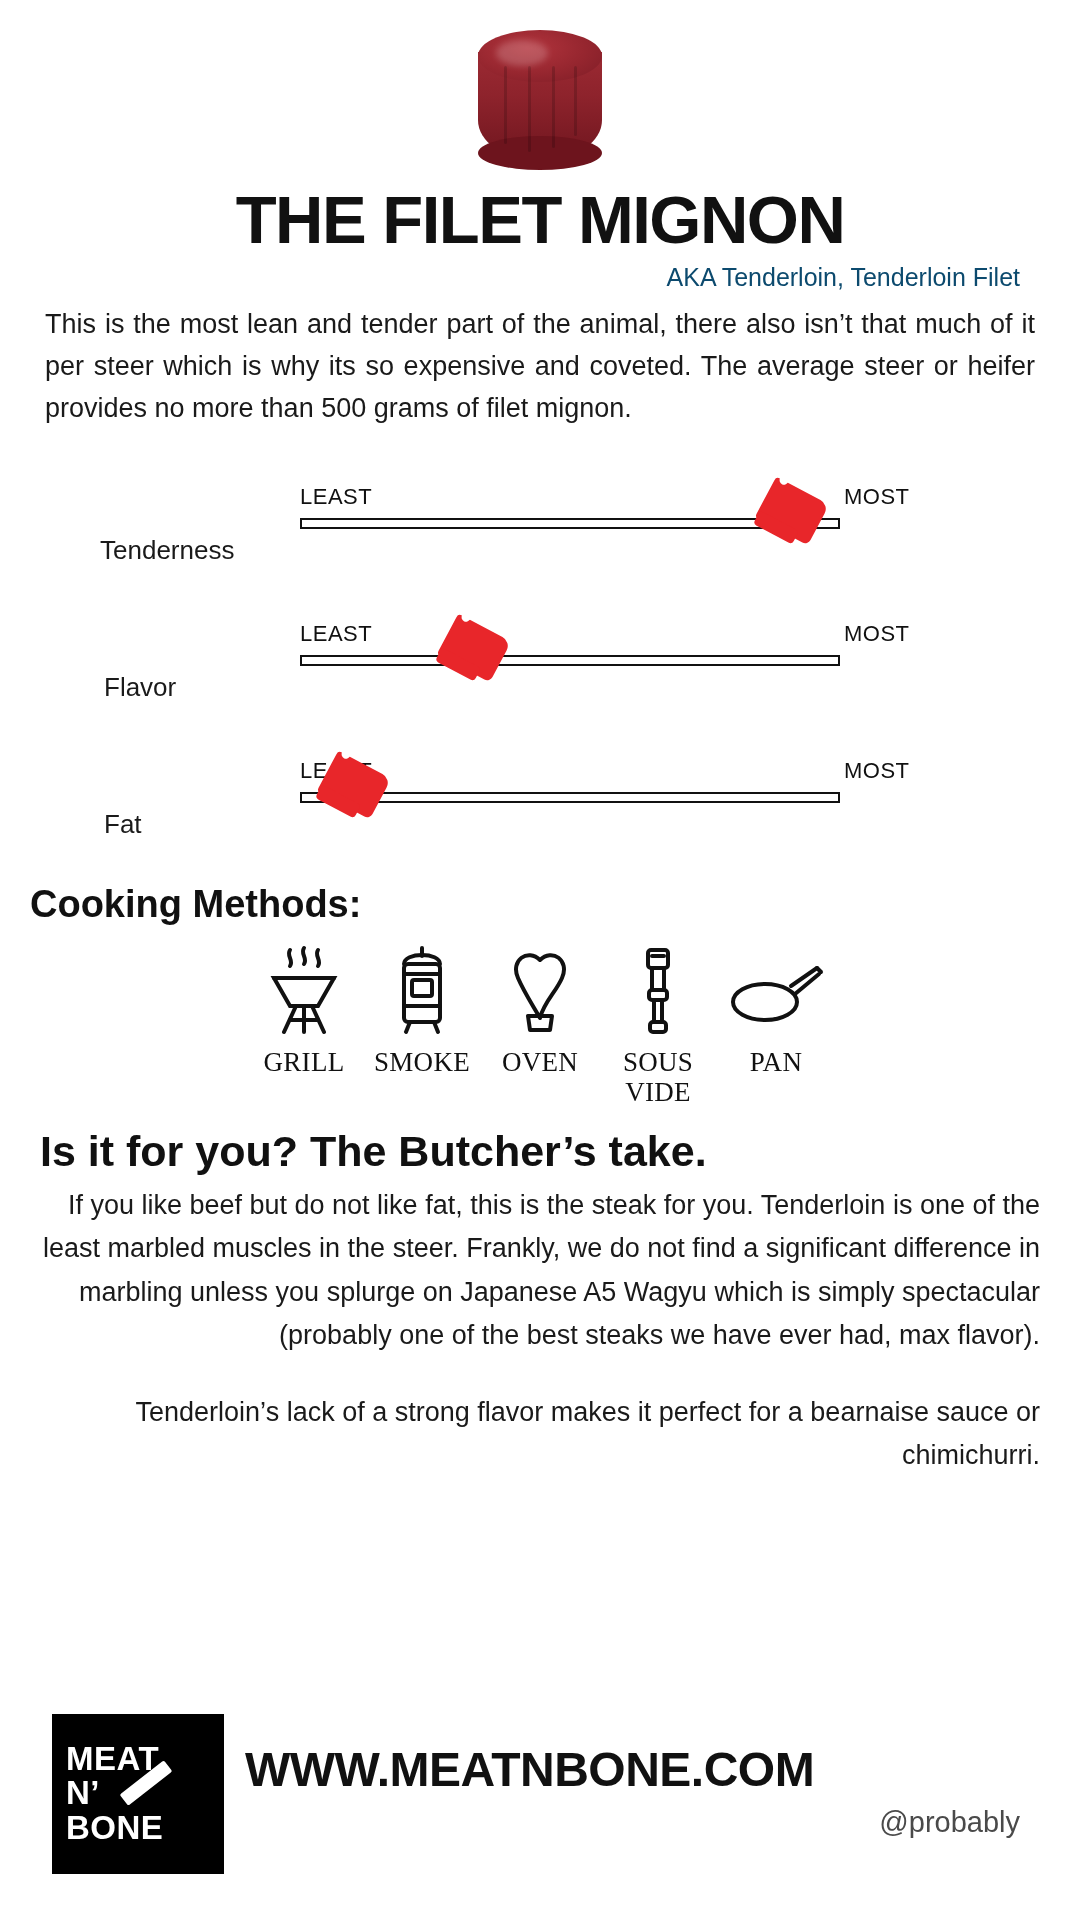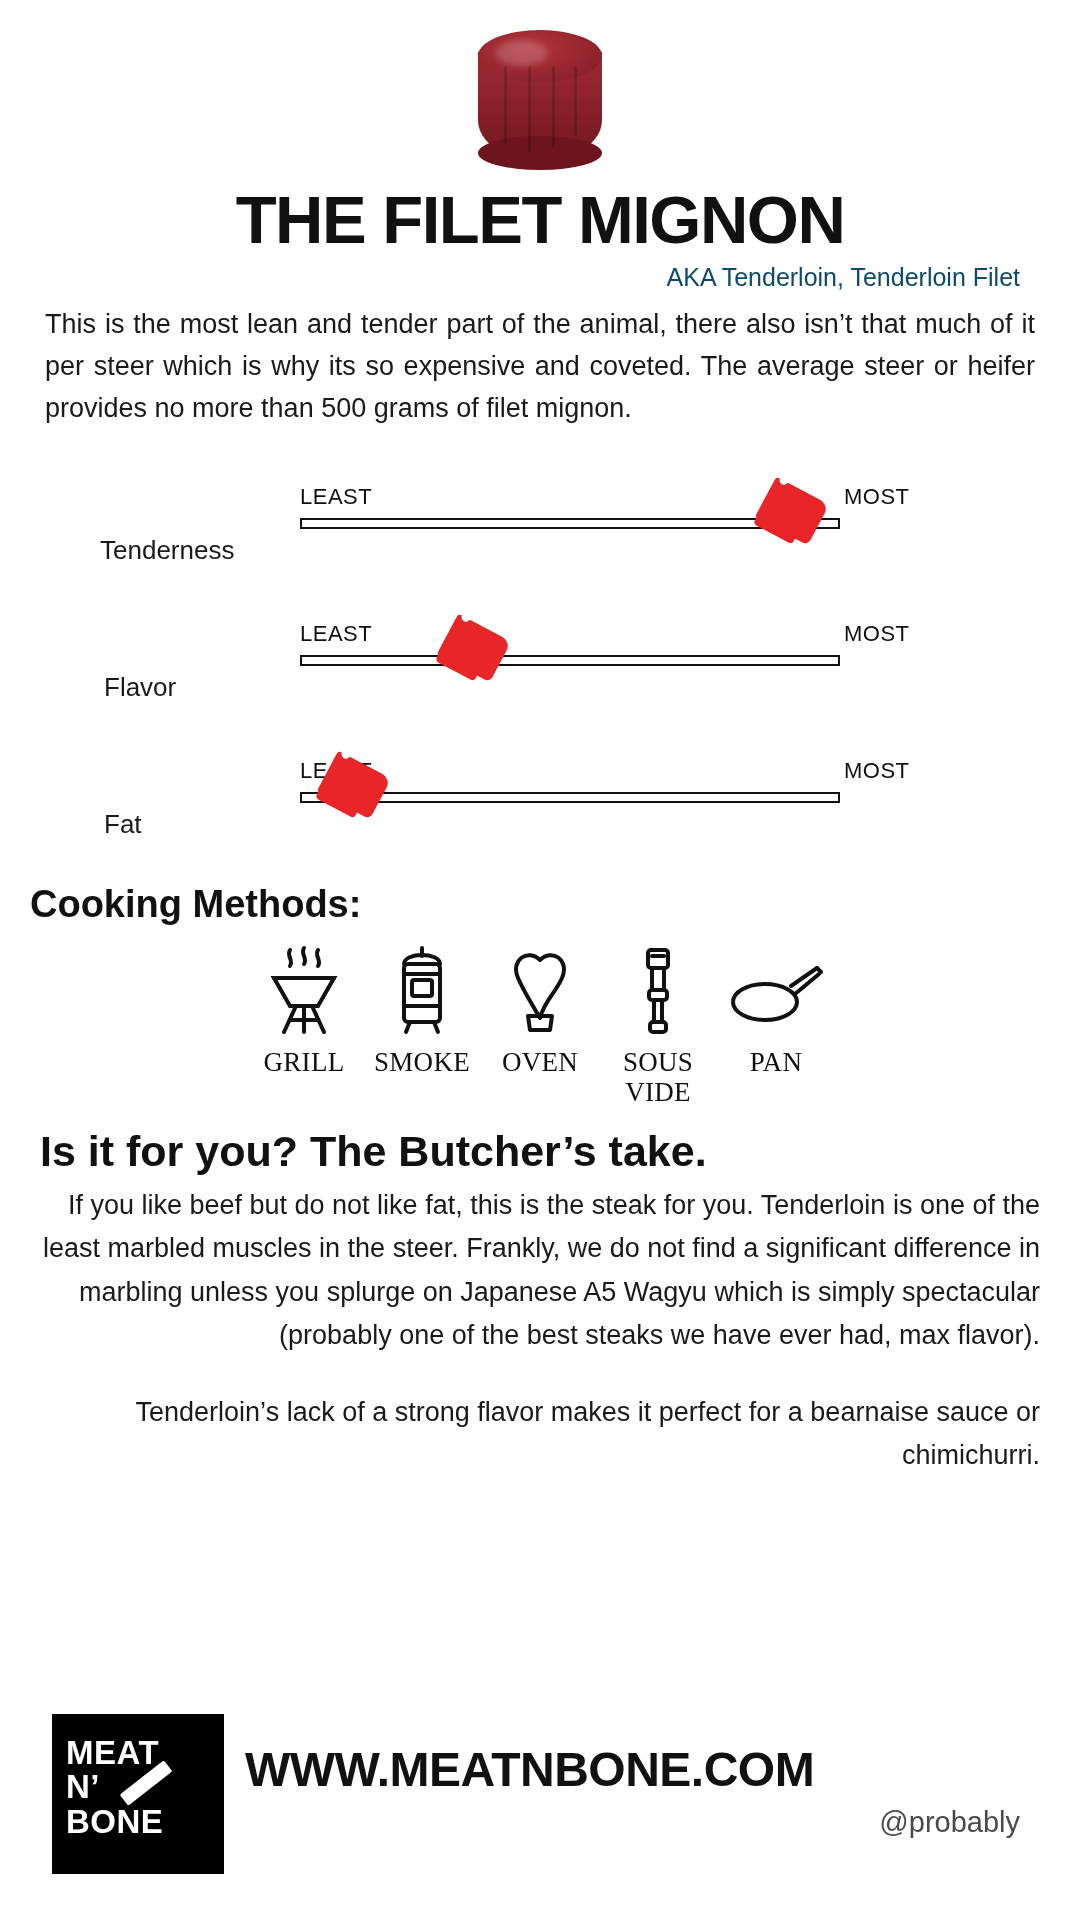--- a/index.html
+++ b/index.html
@@ -250,21 +250,21 @@
     left: 52px;
     top: 0;
     width: 172px;
     height: 160px;
     background: #000;
     color: #fff;
     font-weight: bold;
     font-size: 33px;
     line-height: 1.04;
     letter-spacing: 0.5px;
-    padding: 22px 0 0 14px;
+    padding: 28px 0 0 14px;
     box-sizing: border-box;
     position: absolute;
   }
   .logo .slash {
     position: absolute;
     left: 66px;
     top: 62px;
     width: 56px;
     height: 14px;
     background: #fff;

